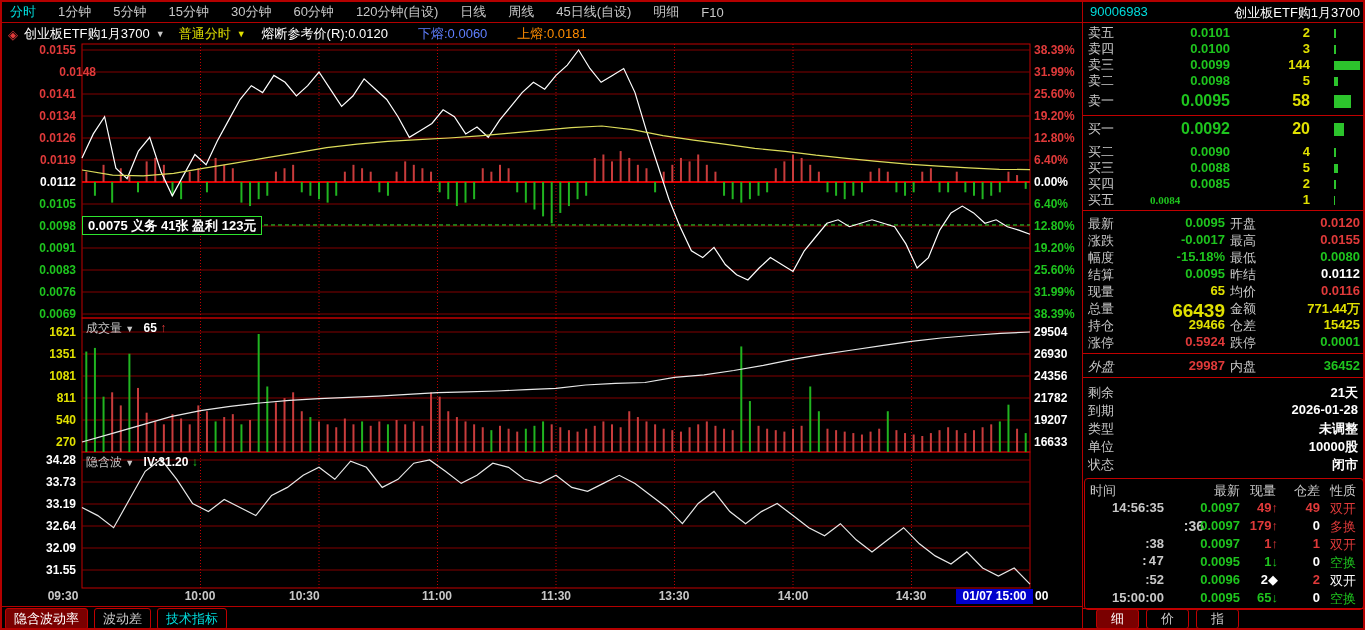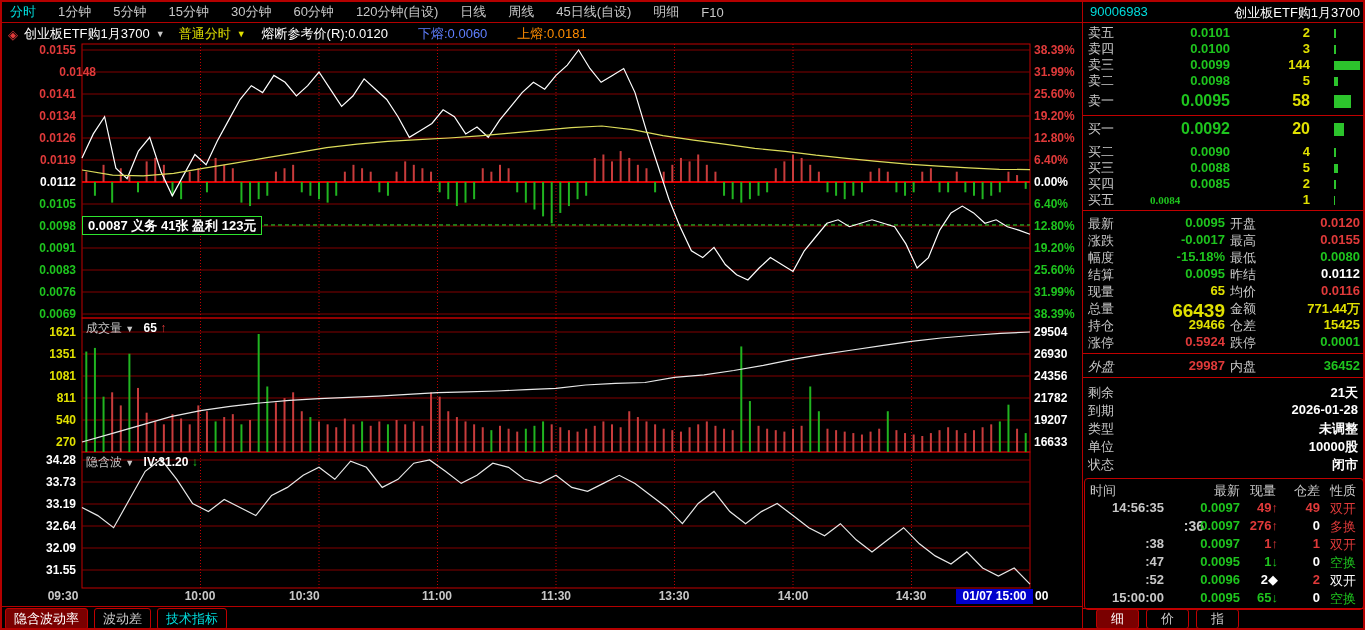--- a/index.html
+++ b/index.html
@@ -341,21 +341,21 @@
     <span class="red bold">↑</span>
   </div>
 
   <div id="iv-label" class="abs" style="left:86px;top:454px;white-space:nowrap">
     <span class="gray">隐含波</span>
     <span class="gray" style="font-size:9px">▼</span>
     <span class="white bold" style="margin-left:6px">IV:31.20</span>
     <span class="green bold">↓</span>
   </div>
 
-  <div id="tooltip" class="abs">0.0087 义务 41张 盈利 123元</div>
+  <div id="tooltip" class="abs">0.0075 义务 41张 盈利 123元</div>
 
   <div id="endtime" class="abs">01/07 15:00</div>
   <div class="abs white bold" style="left:1035px;top:589px;font-size:12px">00</div>
 
   <div id="tabs-left" class="abs" style="left:5px;top:608px;display:flex;gap:6px">
       <span class="tab active">隐含波动率</span>
       <span class="tab gray">波动差</span>
       <span class="tab cyan">技术指标</span>
     </div>
   <div id="tabs-right" class="abs" style="left:1096px;top:609px;display:flex;gap:7px">
@@ -519,29 +519,29 @@
     <div class="abs gray" style="left: 1228px; top: 482px; width: 48px; text-align: right; font-size: 13px;">现量</div>
     <div class="abs gray" style="left: 1282px; top: 482px; width: 38px; text-align: right; font-size: 13px;">仓差</div>
     <div class="abs gray" style="left: 1330px; top: 482px; width: 30px; font-size: 13px;">性质</div>
     <div class="abs gray num" style="left: 1086px; top: 500px; width: 78px; text-align: right; font-size: 13px;">14:56:35</div>
     <div class="abs green num" style="left: 1170px; top: 500px; width: 70px; text-align: right; font-size: 13px;">0.0097</div>
     <div class="abs red num" style="left: 1222px; top: 500px; width: 56px; text-align: right; font-size: 13px;"><span>49</span><span>↑</span></div>
     <div class="abs red num" style="left: 1282px; top: 500px; width: 38px; text-align: right; font-size: 13px;">49</div>
     <div class="abs red" style="left: 1330px; top: 500px; width: 32px; font-size: 13px;">双开</div>
     <div class="abs gray num" style="left: 1086px; top: 518px; width: 78px; text-align: right; font-size: 14px; padding-left: 40px;">:36</div>
     <div class="abs green num" style="left: 1170px; top: 518px; width: 70px; text-align: right; font-size: 13px;">0.0097</div>
-    <div class="abs red num" style="left: 1222px; top: 518px; width: 56px; text-align: right; font-size: 13px;"><span>276</span><span>↑</span></div>
+    <div class="abs red num" style="left: 1222px; top: 518px; width: 56px; text-align: right; font-size: 13px;"><span>179</span><span>↑</span></div>
     <div class="abs white num" style="left: 1282px; top: 518px; width: 38px; text-align: right; font-size: 13px;">0</div>
     <div class="abs red" style="left: 1330px; top: 518px; width: 32px; font-size: 13px;">多换</div>
     <div class="abs gray num" style="left: 1086px; top: 536px; width: 78px; text-align: right; font-size: 13px;">:38</div>
     <div class="abs green num" style="left: 1170px; top: 536px; width: 70px; text-align: right; font-size: 13px;">0.0097</div>
     <div class="abs red num" style="left: 1222px; top: 536px; width: 56px; text-align: right; font-size: 13px;"><span>1</span><span>↑</span></div>
     <div class="abs red num" style="left: 1282px; top: 536px; width: 38px; text-align: right; font-size: 13px;">1</div>
     <div class="abs red" style="left: 1330px; top: 536px; width: 32px; font-size: 13px;">双开</div>
-    <div class="abs gray num" style="left: 1086px; top: 554px; width: 78px; text-align: right; font-size: 13px;">:47</div>
+    <div class="abs gray num" style="left: 1086px; top: 554px; width: 78px; text-align: right; font-size: 13px; font-family: Liberation Mono, monospace;">:47</div>
     <div class="abs green num" style="left: 1170px; top: 554px; width: 70px; text-align: right; font-size: 13px;">0.0095</div>
     <div class="abs green num" style="left: 1222px; top: 554px; width: 56px; text-align: right; font-size: 13px;"><span>1</span><span>↓</span></div>
     <div class="abs white num" style="left: 1282px; top: 554px; width: 38px; text-align: right; font-size: 13px;">0</div>
     <div class="abs green" style="left: 1330px; top: 554px; width: 32px; font-size: 13px;">空换</div>
     <div class="abs gray num" style="left: 1086px; top: 572px; width: 78px; text-align: right; font-size: 13px;">:52</div>
     <div class="abs green num" style="left: 1170px; top: 572px; width: 70px; text-align: right; font-size: 13px;">0.0096</div>
     <div class="abs white num" style="left: 1222px; top: 572px; width: 56px; text-align: right; font-size: 13px;"><span>2</span><span>◆</span></div>
     <div class="abs red num" style="left: 1282px; top: 572px; width: 38px; text-align: right; font-size: 13px;">2</div>
     <div class="abs white" style="left: 1330px; top: 572px; width: 32px; font-size: 13px;">双开</div>
     <div class="abs gray num" style="left: 1086px; top: 590px; width: 78px; text-align: right; font-size: 13px;">15:00:00</div>

